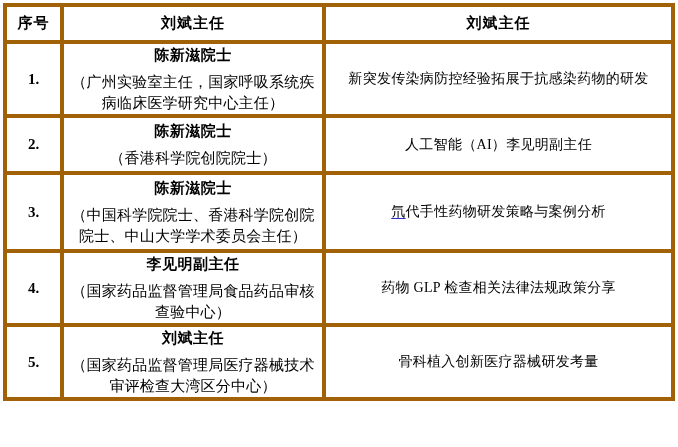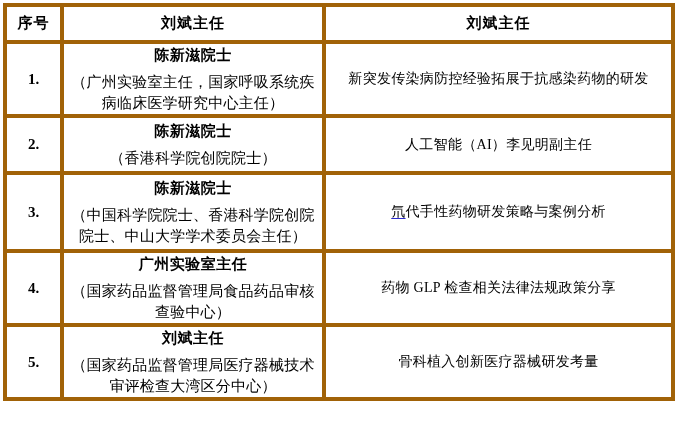--- a/index.html
+++ b/index.html
@@ -120,21 +120,21 @@
         <td class="num-cell">3.</td>
         <td class="speaker-cell">
           <div class="speaker-name">陈新滋院士</div>
           <div class="speaker-affil">（中国科学院院士、香港科学院创院院士、中山大学学术委员会主任）</div>
         </td>
         <td class="title-cell"><span class="underline-span">氘</span><span>代手性药物研发策略与案例分析</span></td>
       </tr>
       <tr class="row-h4">
         <td class="num-cell">4.</td>
         <td class="speaker-cell">
-          <div class="speaker-name">广州实验室主任</div>
+          <div class="speaker-name">李见明副主任</div>
           <div class="speaker-affil">（国家药品监督管理局食品药品审核查验中心）</div>
         </td>
         <td class="title-cell">药物 GLP 检查相关法律法规政策分享</td>
       </tr>
       <tr class="row-h5">
         <td class="num-cell">5.</td>
         <td class="speaker-cell">
           <div class="speaker-name">刘斌主任</div>
           <div class="speaker-affil">（国家药品监督管理局医疗器械技术审评检查大湾区分中心）</div>
         </td>

